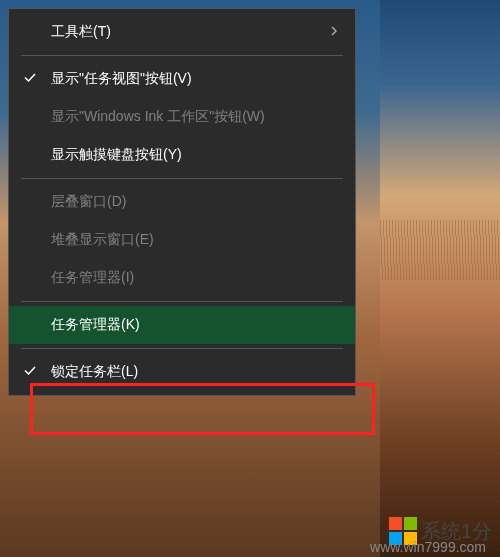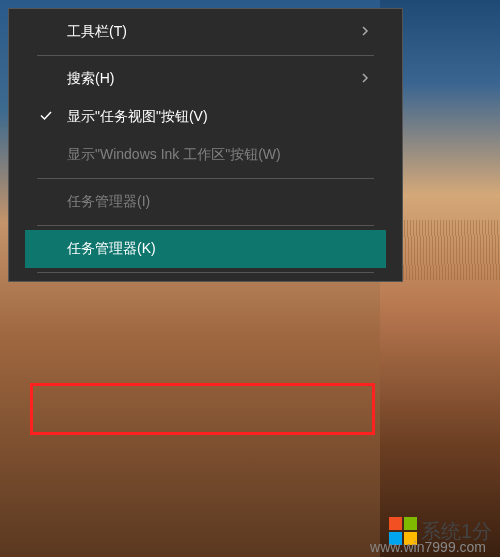--- a/index.html
+++ b/index.html
@@ -25,39 +25,39 @@
       right: 0;
       top: 220px;
       width: 120px;
       height: 60px;
       background: repeating-linear-gradient(88deg, transparent 0px, transparent 2px, rgba(139,90,43,0.4) 2px, rgba(139,90,43,0.4) 3px);
     }
     .menu {
       position: absolute;
       left: 8px;
       top: 8px;
-      width: 395px;
+      width: 348px;
       background: #2b2b2b;
       border: 1px solid #555;
-      padding: 4px 16px;
+      padding: 4px 0;
     }
     .menu-item {
       display: flex;
       align-items: center;
       padding: 10px 16px 10px 42px;
       color: #ffffff;
       cursor: pointer;
       position: relative;
       min-height: 38px;
     }
     .menu-item.disabled {
       color: #808080;
       cursor: default;
     }
-    .menu-item.hovered { background: #0f766e; }
+    .menu-item.hovered { background: #14532d; }
     .menu-sep {
       height: 1px;
       background: #555;
       margin: 4px 12px;
     }
     .chevron {
       position: absolute;
       right: 16px;
       top: 50%;
       transform: translateY(-50%);
@@ -127,43 +127,52 @@
 
 <div class="menu" id="menu-root">
     <div class="menu-item">
       <span>工具栏(T)</span>
       <span class="chevron"><svg width="10" height="12" viewBox="0 0 10 12">
           <path d="M3 2 L7 6 L3 10" stroke="currentColor" stroke-width="1.5" fill="none"></path>
         </svg></span>
     </div>
     <div class="menu-sep"></div>
     <div class="menu-item">
-      <span>搜索(H)</span>
-      <span class="chevron"><svg width="10" height="12" viewBox="0 0 10 12">
-          <path d="M3 2 L7 6 L3 10" stroke="currentColor" stroke-width="1.5" fill="none"></path>
-        </svg></span>
-    </div>
-    <div class="menu-item">
       <span class="check"><svg width="14" height="14" viewBox="0 0 14 14">
           <path d="M2 7 L5.5 10.5 L12 3.5" stroke="currentColor" stroke-width="1.5" fill="none"></path>
         </svg></span>
       <span>显示"任务视图"按钮(V)</span>
     </div>
     <div class="menu-item disabled">
       <span>显示"Windows Ink 工作区"按钮(W)</span>
     </div>
+    <div class="menu-item">
+      <span>显示触摸键盘按钮(Y)</span>
+    </div>
     <div class="menu-sep"></div>
+    <div class="menu-item disabled">
+      <span>层叠窗口(D)</span>
+    </div>
+    <div class="menu-item disabled">
+      <span>堆叠显示窗口(E)</span>
+    </div>
     <div class="menu-item disabled">
       <span>任务管理器(I)</span>
     </div>
     <div class="menu-sep"></div>
     <div class="menu-item hovered">
       <span>任务管理器(K)</span>
     </div>
     <div class="menu-sep"></div>
+    <div class="menu-item">
+      <span class="check"><svg width="14" height="14" viewBox="0 0 14 14">
+          <path d="M2 7 L5.5 10.5 L12 3.5" stroke="currentColor" stroke-width="1.5" fill="none"></path>
+        </svg></span>
+      <span>锁定任务栏(L)</span>
+    </div>
   </div>
 
 <div class="highlight-box"></div>
 
 <div class="watermark">
   <div class="win-logo">
     <div></div>
       <div></div>
       <div></div>
       <div></div>

